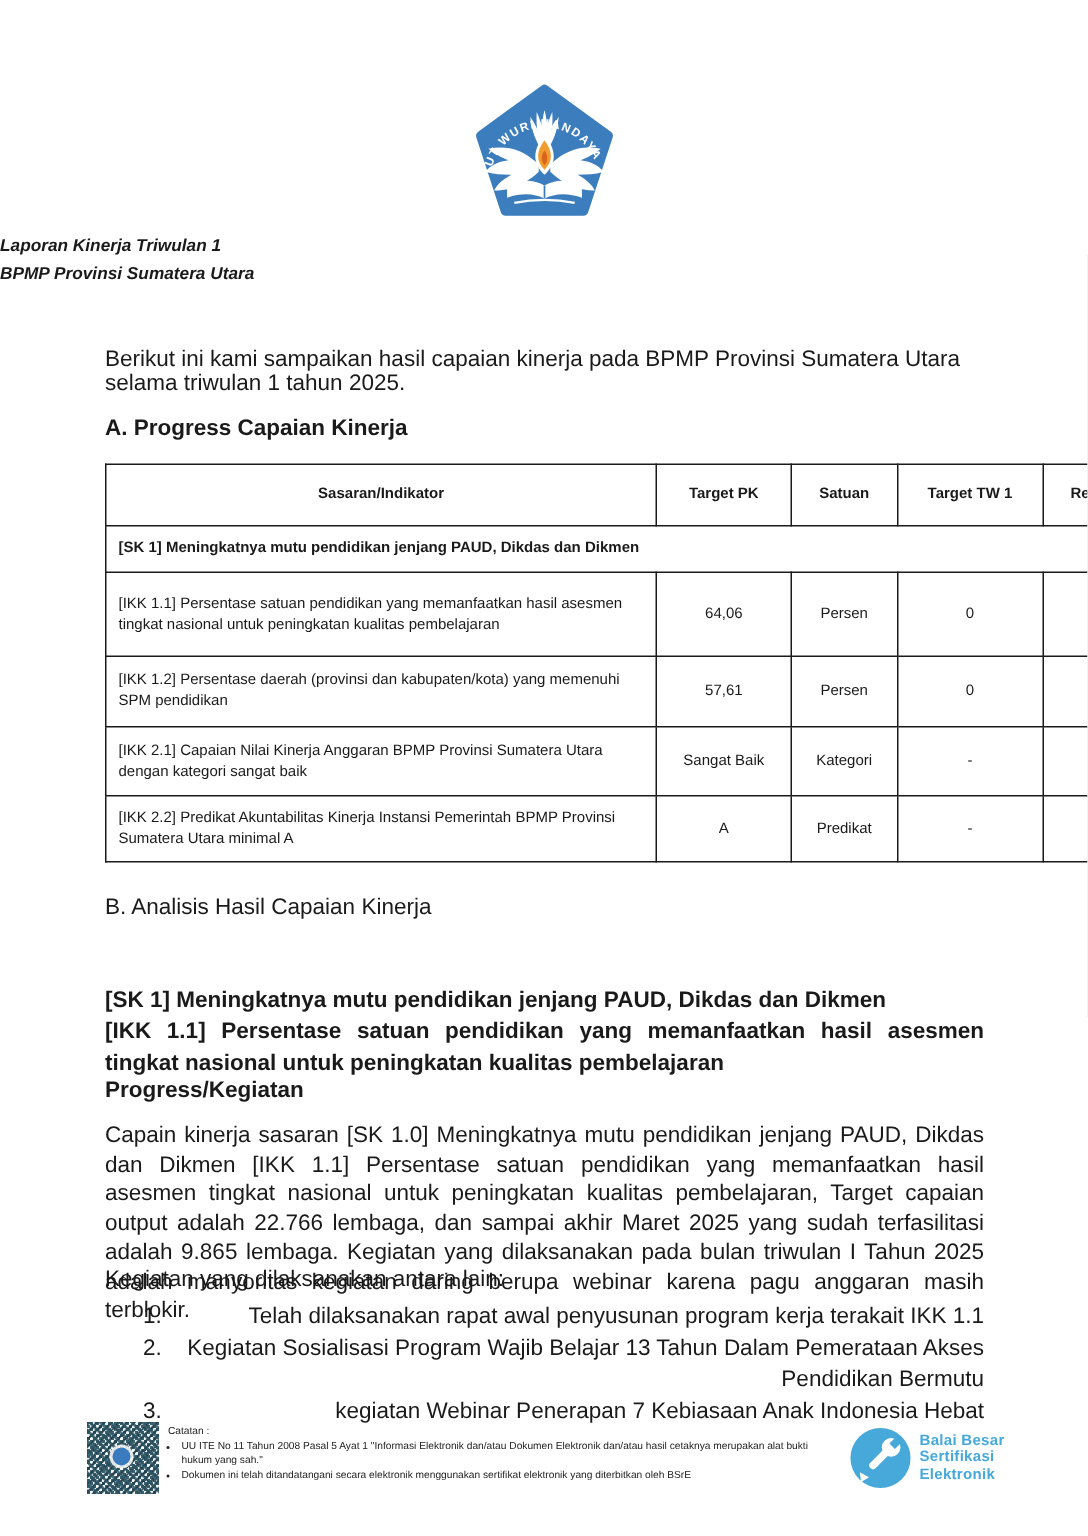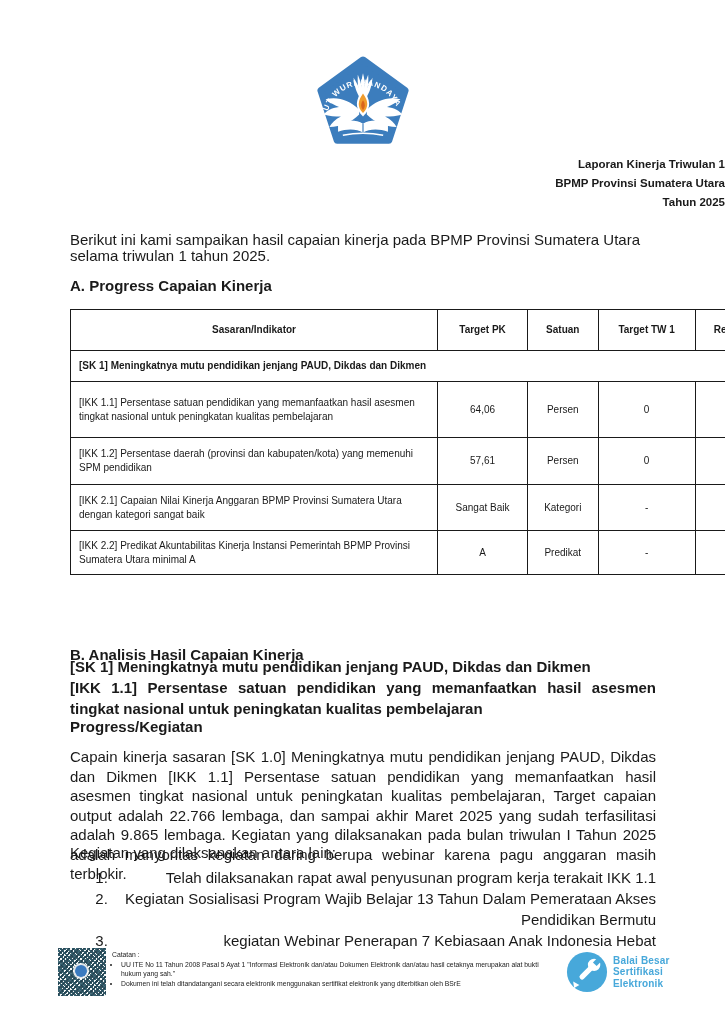--- a/index.html
+++ b/index.html
@@ -3,27 +3,27 @@
 <meta charset="utf-8">
 <style>
   html,body{margin:0;padding:0;background:#e9e9e9;}
   .page{
     position:relative;width:725px;height:1024px;margin:0 auto;background:#ffffff;
     font-family:"Liberation Sans",sans-serif;color:#1a1a1a;overflow:hidden;
   }
   
   .logo-wrap{position:absolute;top:56px;left:0;right:0;display:flex;justify-content:center;}
   .logo-wrap svg{width:96px;height:96px;}
-  .doc-title{position:absolute;top:155px;left:0;width:100%;text-align:right;
-    font-weight:bold;font-size:11.5px;line-height:19px;}
+  .doc-title{position:absolute;top:155px;left:0;width:100%;text-align:left;
+    font-weight:bold;font-size:11.5px;line-height:19px;font-style:italic;}
   
   .blk{position:absolute;left:70px;width:586px;font-size:15px;line-height:16px;}
   .intro{top:232px;}
   .heading-a{top:278px;font-weight:bold;}
-  .heading-b{top:647px;font-weight:bold;}
+  .heading-b{top:597px;font-weight:normal;}
   .sk-block{top:656px;line-height:21px;font-weight:bold;}
   .sk-block .just{text-align:justify;}
   .progress-heading{top:719px;font-weight:bold;}
   .para{top:747px;line-height:19.5px;text-align:justify;}
   .list-intro{top:845px;}
   .activities{top:867px;line-height:21px;}
   .activities ol{margin:0;padding-left:42px;text-align:right;}
   .activities li{padding-left:3px;}
   
   .tbl{position:absolute;top:309px;left:70px;width:706px;border-collapse:collapse;
@@ -93,21 +93,20 @@
 
       <path d="M24 70 C33 66 43.5 66.5 50 70.5 C56.5 66.5 67 66 76 70 L76 79 C67 75.4 56.5 75.8 50 79.6 C43.5 75.8 33 75.4 24 79 Z" fill="#ffffff"></path>
       <path d="M50 70.5 L50 79.6" stroke="#3c7dbd" stroke-width="1.2"></path>
       <path d="M29 82.5 Q50 78.5 71 82.5" stroke="#ffffff" stroke-width="1.6" fill="none"></path>
     </svg>
   </div>
 
   <div class="doc-title">
     <div>Laporan Kinerja Triwulan 1</div>
     <div>BPMP Provinsi Sumatera Utara</div>
-    <div>Tahun 2025</div>
   </div>
 
   <div class="blk intro">Berikut ini kami sampaikan hasil capaian kinerja pada BPMP Provinsi Sumatera Utara selama triwulan 1 tahun 2025.</div>
 
   <div class="blk heading-a">A. Progress Capaian Kinerja</div>
 
   <table class="tbl">
     <colgroup>
       <col class="col1">
         <col class="col2">

